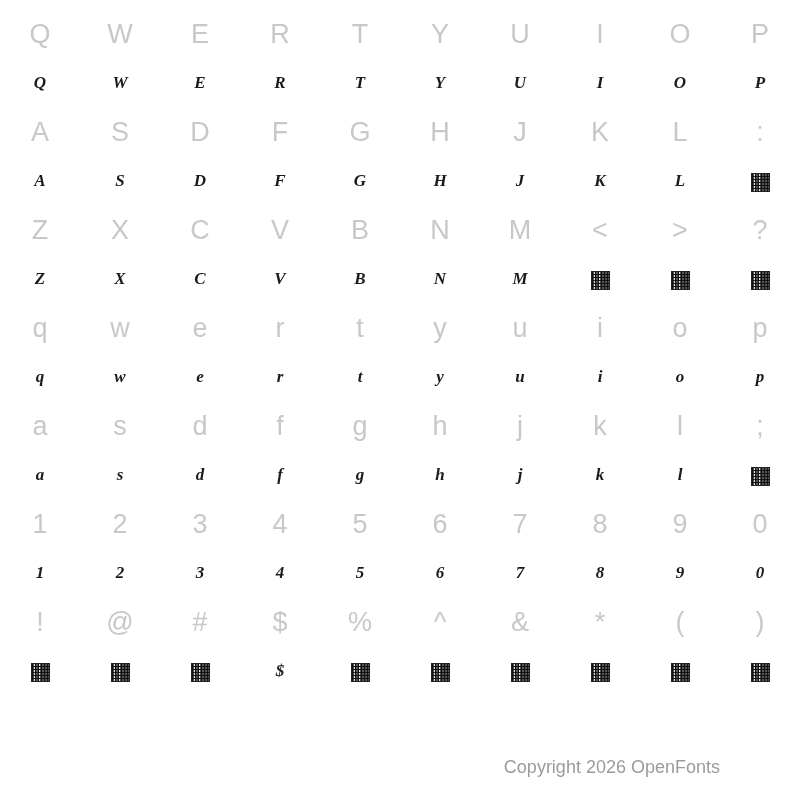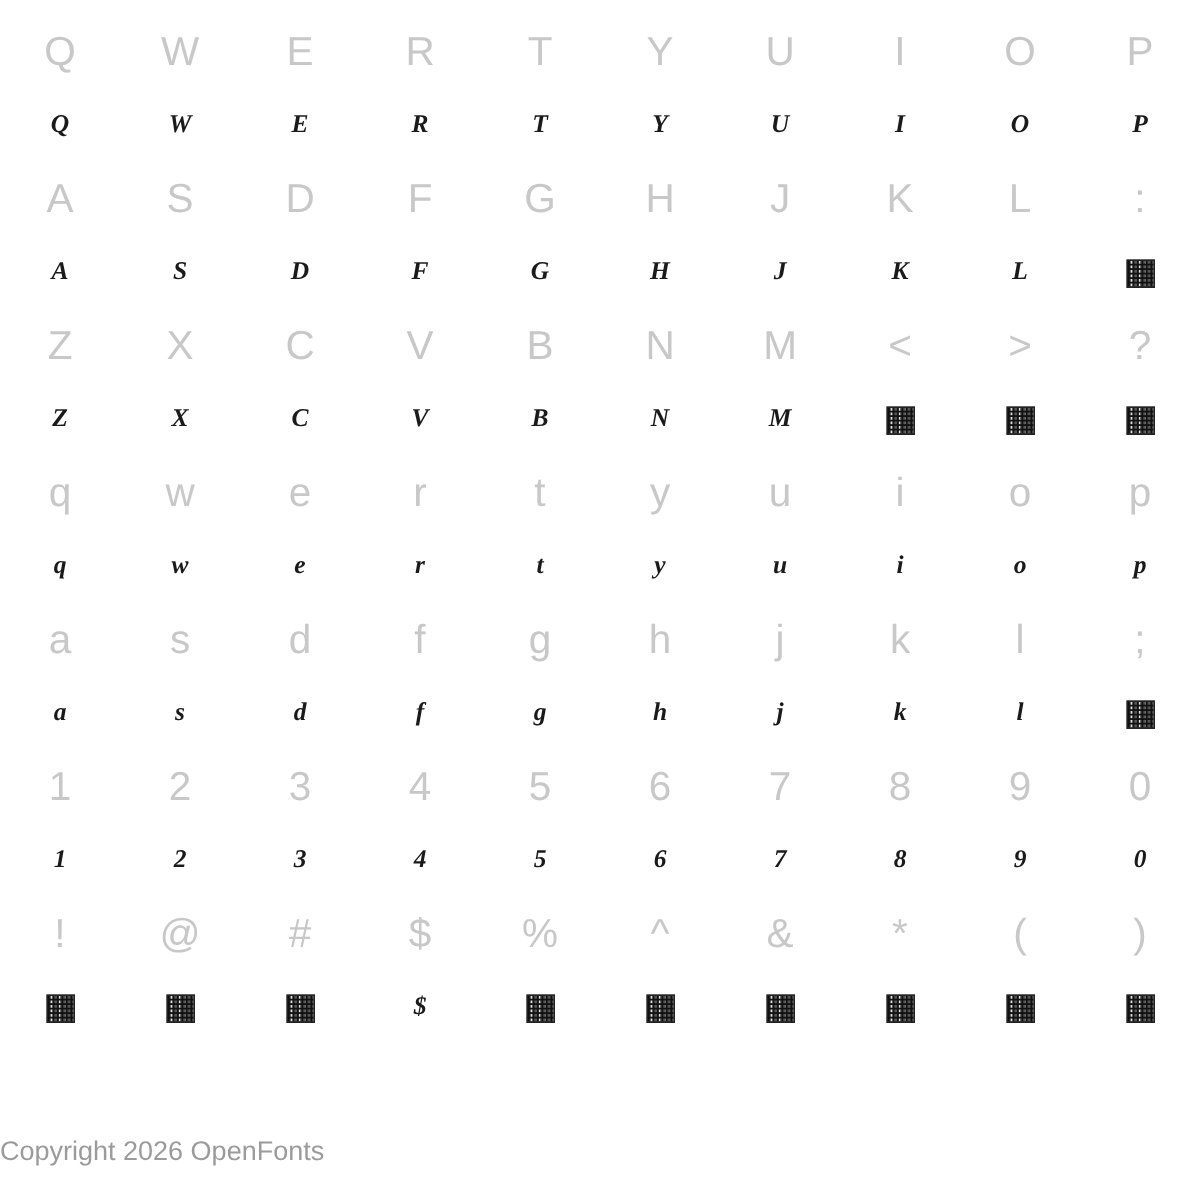--- a/index.html
+++ b/index.html
@@ -64,20 +64,21 @@
       linear-gradient(90deg, transparent 2px, #ddd 2px, #ddd 3px, transparent 3px);
     background-size: 3px 3px, 3px 3px, 5px 5px;
     border: 1px solid #222;
     box-sizing: border-box;
   }
   .footer {
     position: absolute;
     left: 0;
     right: 0;
     bottom: 22px;
+    text-align: right;
     padding-right: 80px;
     font-size: 18px;
     color: #9b9b9b;
     font-family: "Liberation Sans", sans-serif;
   }
 </style>
 </head>
 <body>
 
 <div class="sheet">

